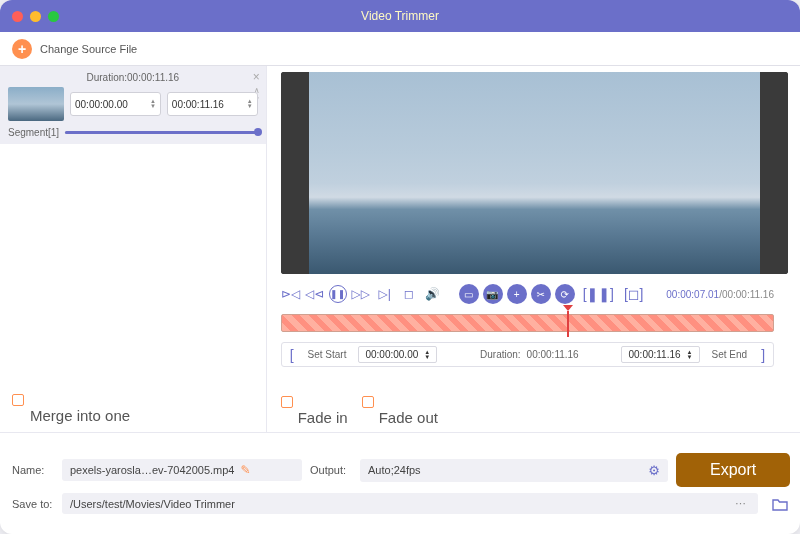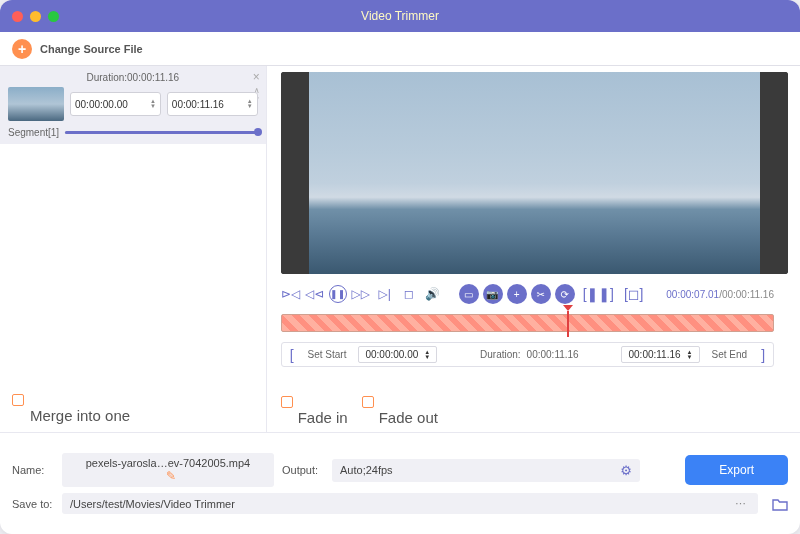--- a/index.html
+++ b/index.html
@@ -7,21 +7,21 @@
 .window { width: 800px; height: 534px; background: #fff; border-radius: 12px; overflow: hidden; display: flex; flex-direction: column; box-shadow: 0 2px 8px rgba(0,0,0,0.1); }
 .titlebar { background: #6b6fc9; height: 32px; display: flex; align-items: center; padding: 0 12px; position: relative; }
 .traffic { display: flex; gap: 7px; }
 .tl { width: 11px; height: 11px; border-radius: 50%; }
 .tl.r { background: #ff5f57; }
 .tl.y { background: #febc2e; }
 .tl.g { background: #28c840; }
 .title { position: absolute; left: 50%; transform: translateX(-50%); color: #fef9c3; font-size: 12px; }
 .toolbar { height: 34px; border-bottom: 1px solid #e0e0e8; display: flex; align-items: center; padding: 0 12px; }
 .plus-btn { width: 20px; height: 20px; border-radius: 50%; background: #ff9050; color: #fff; display: flex; align-items: center; justify-content: center; font-size: 14px; font-weight: bold; margin-right: 8px; cursor: pointer; }
-.toolbar-label { font-size: 11px; color: #555; font-weight: bold; }
+.toolbar-label { font-size: 11px; color: #555; }
 .main { flex: 1; display: flex; overflow: hidden; }
 .left { width: 280px; border-right: 1px solid #e8e8f0; display: flex; flex-direction: column; }
 .segment { background: #eeeef5; padding: 6px 8px; display: flex; flex-direction: column; gap: 4px; position: relative; }
 .seg-top { font-size: 10px; color: #666; text-align: center; }
 .seg-row { display: flex; align-items: center; gap: 6px; }
 .thumb { width: 56px; height: 34px; background: linear-gradient(180deg,#8baec8 0%,#b0c5d6 50%,#4a6880 100%); border-radius: 2px; }
 .time-input { flex: 1; background: #fff; border: 1px solid #d0d0d8; border-radius: 3px; height: 24px; display: flex; align-items: center; padding: 0 4px; font-size: 10px; color: #333; position: relative; }
 .time-input .stepper { display: flex; flex-direction: column; margin-left: auto; font-size: 6px; color: #888; line-height: 5px; cursor: pointer; }
 .seg-close { position: absolute; top: 4px; right: 6px; font-size: 12px; color: #aaa; cursor: pointer; }
 .seg-arrows { position: absolute; top: 20px; right: 6px; display: flex; flex-direction: column; font-size: 8px; color: #aaa; }
@@ -55,28 +55,28 @@
 .bracket-icon { color: #6b6fc9; font-size: 14px; padding: 0 2px; }
 .trim-btn { font-size: 10px; color: #666; padding: 2px 6px; cursor: pointer; }
 .trim-time { background: #fff; border: 1px solid #d8d8e0; border-radius: 2px; font-size: 10px; color: #333; padding: 2px 6px; display: flex; align-items: center; }
 .trim-dur { font-size: 10px; color: #666; }
 .fade-row { display: flex; gap: 14px; padding: 6px 14px; }
 .fade-item { display: flex; align-items: center; gap: 5px; }
 .bottom { border-top: 1px solid #e8e8f0; padding: 20px 12px; display: flex; flex-direction: column; gap: 6px; }
 .bottom-row { display: flex; align-items: center; gap: 8px; font-size: 11px; }
 .b-label { color: #555; min-width: 42px; }
 .b-field { background: #f0f0f5; border-radius: 3px; padding: 4px 8px; color: #444; flex: 0 0 auto; display: flex; align-items: center; }
-.name-field { width: 212px; flex-direction: column; }
+.name-field { width: 240px; }
 .edit-icon { color: #ff9050; margin-left: 6px; cursor: pointer; font-size: 12px; }
 .output-field { width: 308px; display: flex; justify-content: space-between; align-items: center; }
 .gear-icon { color: #6b6fc9; cursor: pointer; font-size: 13px; }
 .save-field { flex: 1; background: #f0f0f5; border-radius: 3px; padding: 4px 8px; color: #444; display: flex; align-items: center; }
 .dots-btn { margin-left: auto; color: #888; cursor: pointer; padding: 0 4px; }
 .folder-icon { color: #6b6fc9; cursor: pointer; font-size: 14px; margin-left: 6px; }
-.export-btn { background: #3b82f6; color: #fff; border: none; border-radius: 5px; padding: 8px 34px; font-size: 12px; cursor: pointer; margin-left: auto; }
+.export-btn { background: #a16207; color: #fff; border: none; border-radius: 5px; padding: 8px 34px; font-size: 16px; cursor: pointer; margin-left: auto; }
 .flex-spacer { flex: 1; }
 svg { display: block; }
 </style>
 </head>
 <body>
 <div class="window">
 
   <div class="titlebar">
     <div class="traffic">
       <div class="tl r"></div>

